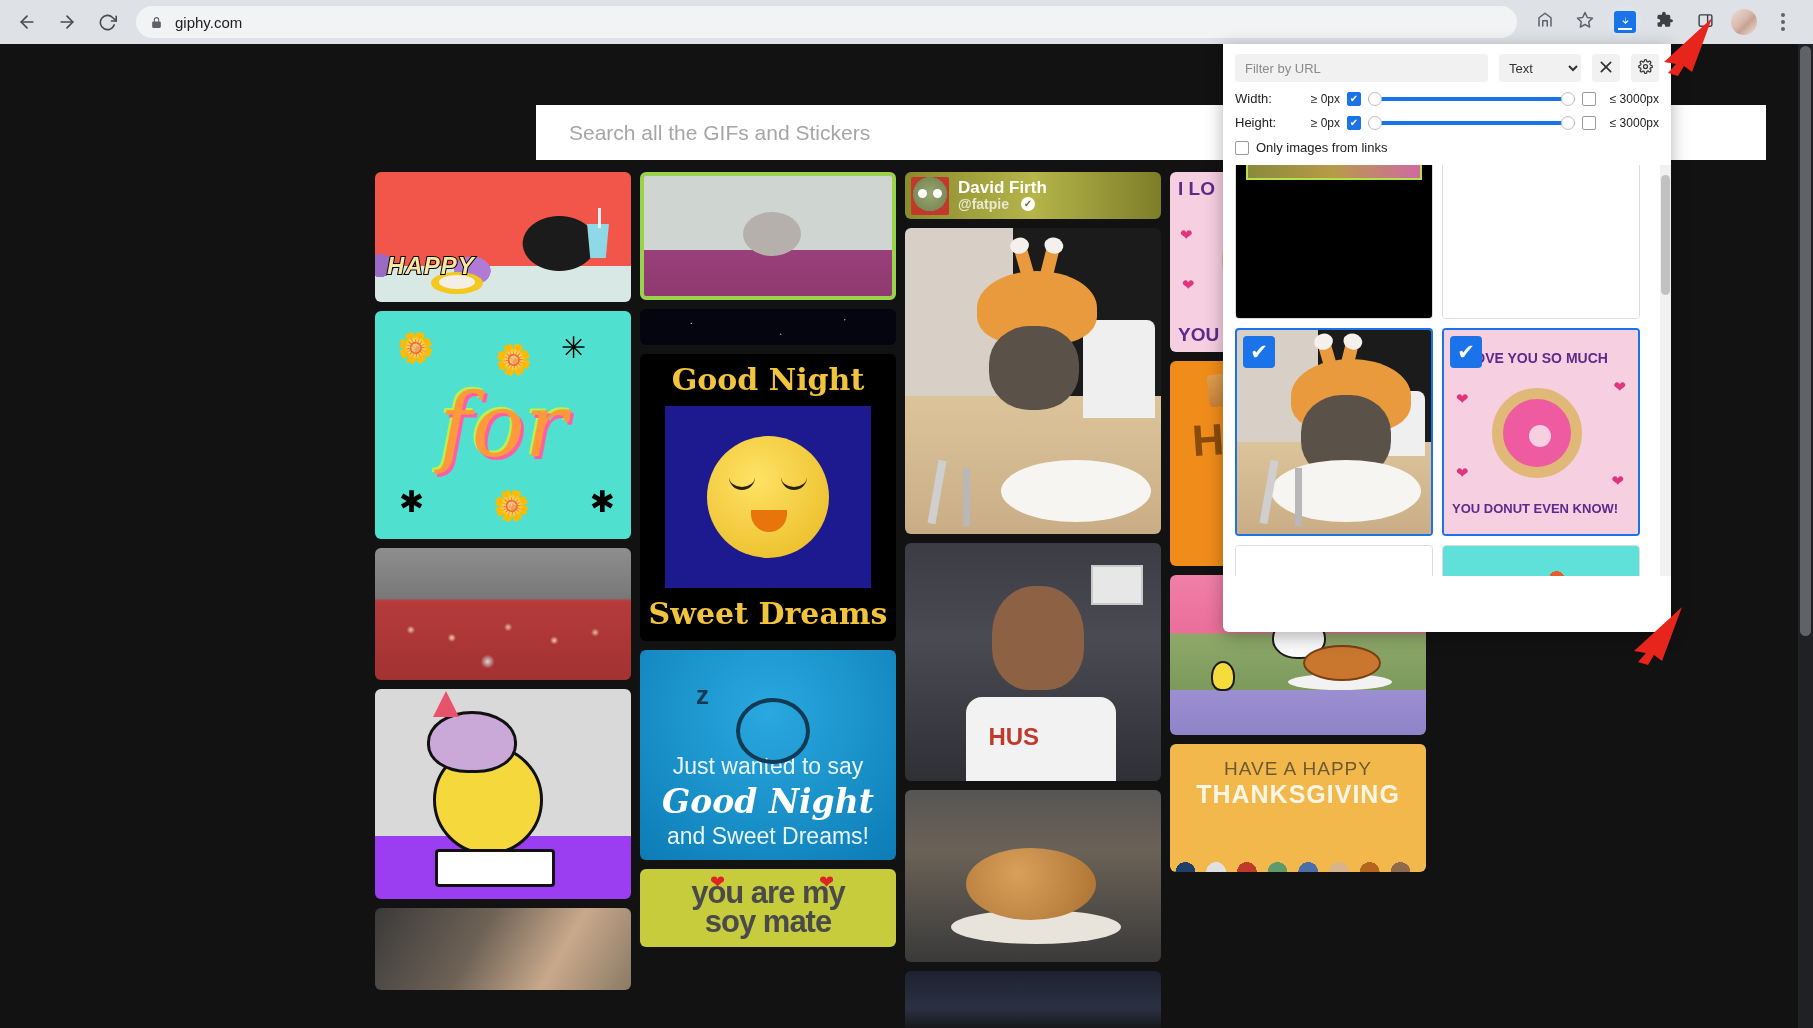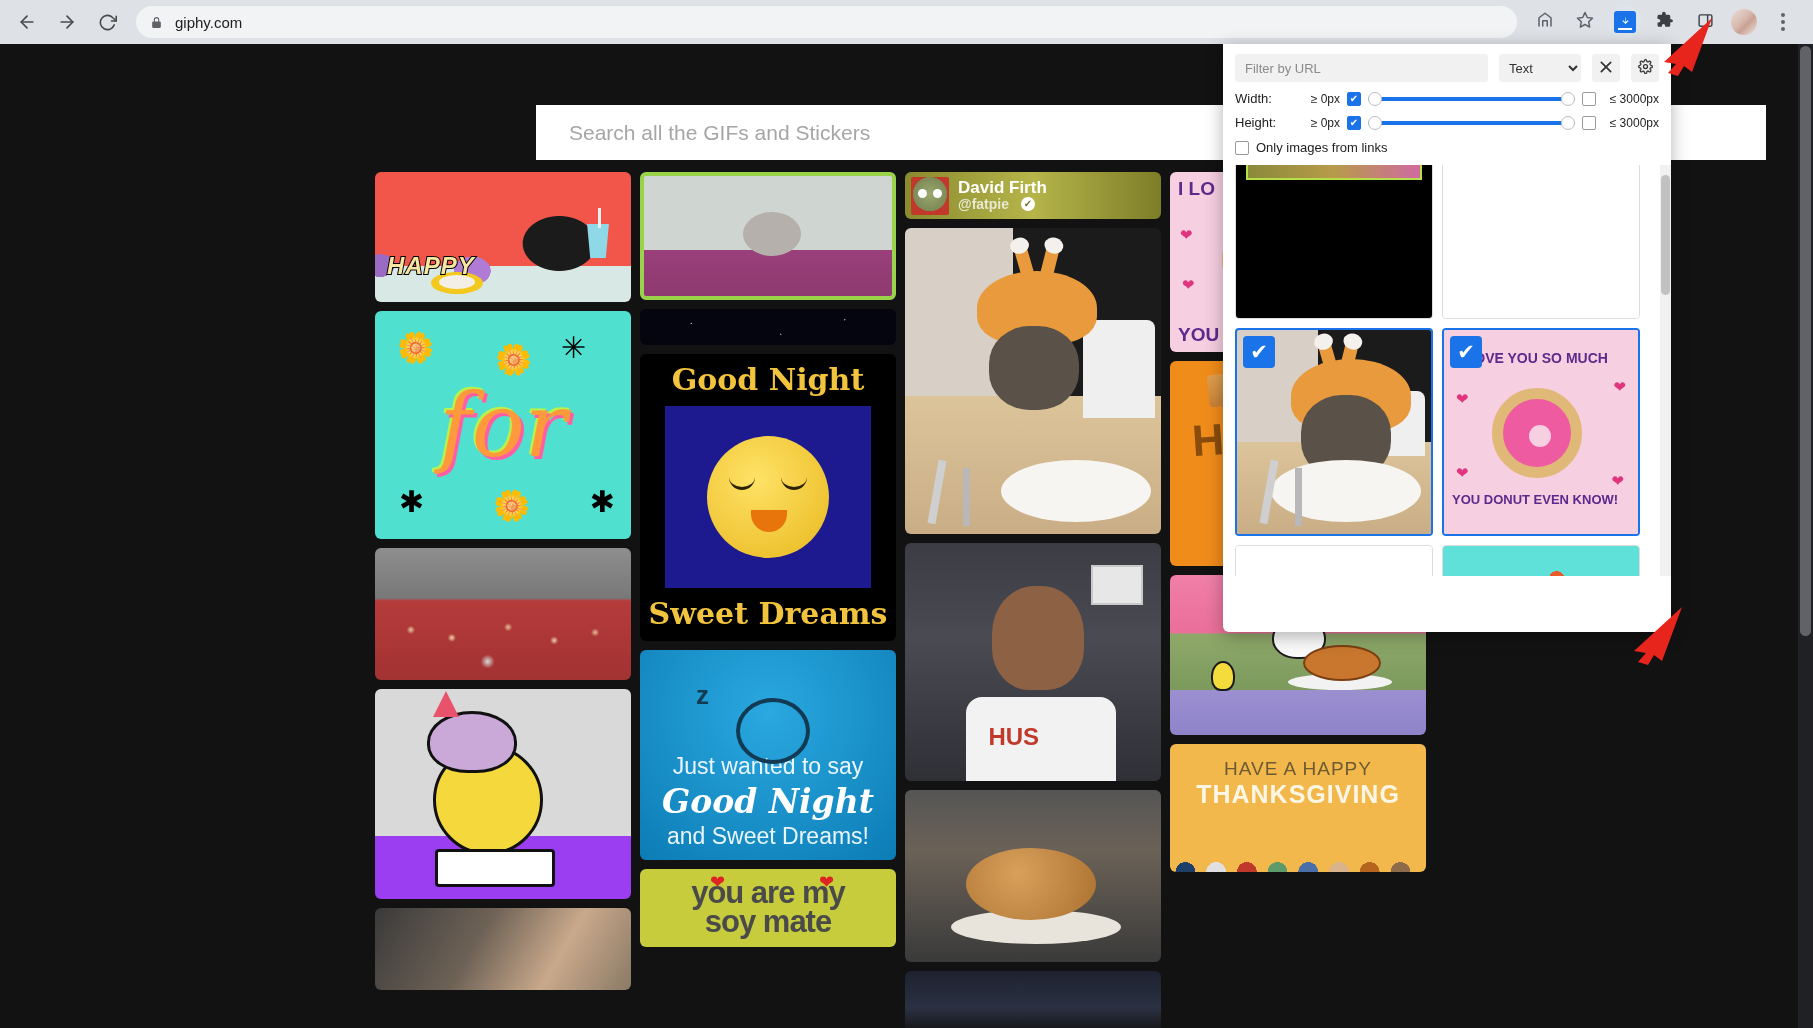--- a/index.html
+++ b/index.html
@@ -978,21 +978,21 @@
 
       <div class="thumb selected">
         <span class="check-badge">✔</span>
         <span class="thumb-inner t-donut" style="height:100%;">
           <span class="d-top" style="font-size:14px;left:14px;top:20px;">I LOVE YOU SO MUCH</span>
           <span class="d-ring" style="left:48px;top:58px;width:90px;height:90px;"></span>
           <span class="hrt" style="left:12px;top:60px;">❤</span>
           <span class="hrt" style="right:12px;top:48px;">❤</span>
           <span class="hrt" style="left:12px;bottom:52px;">❤</span>
           <span class="hrt" style="right:14px;bottom:44px;">❤</span>
-          <span class="d-bot" style="font-size:13px;left:8px;bottom:27px;">YOU DONUT EVEN KNOW!</span>
+          <span class="d-bot" style="font-size:13px;left:8px;bottom:18px;">YOU DONUT EVEN KNOW!</span>
         </span>
       </div>
 
       <div class="thumb">
         <span class="thumb-donut2 thumb-inner"></span>
       </div>
       <div class="thumb">
         <span class="thumb-floral thumb-inner"></span>
       </div>
     </div>

